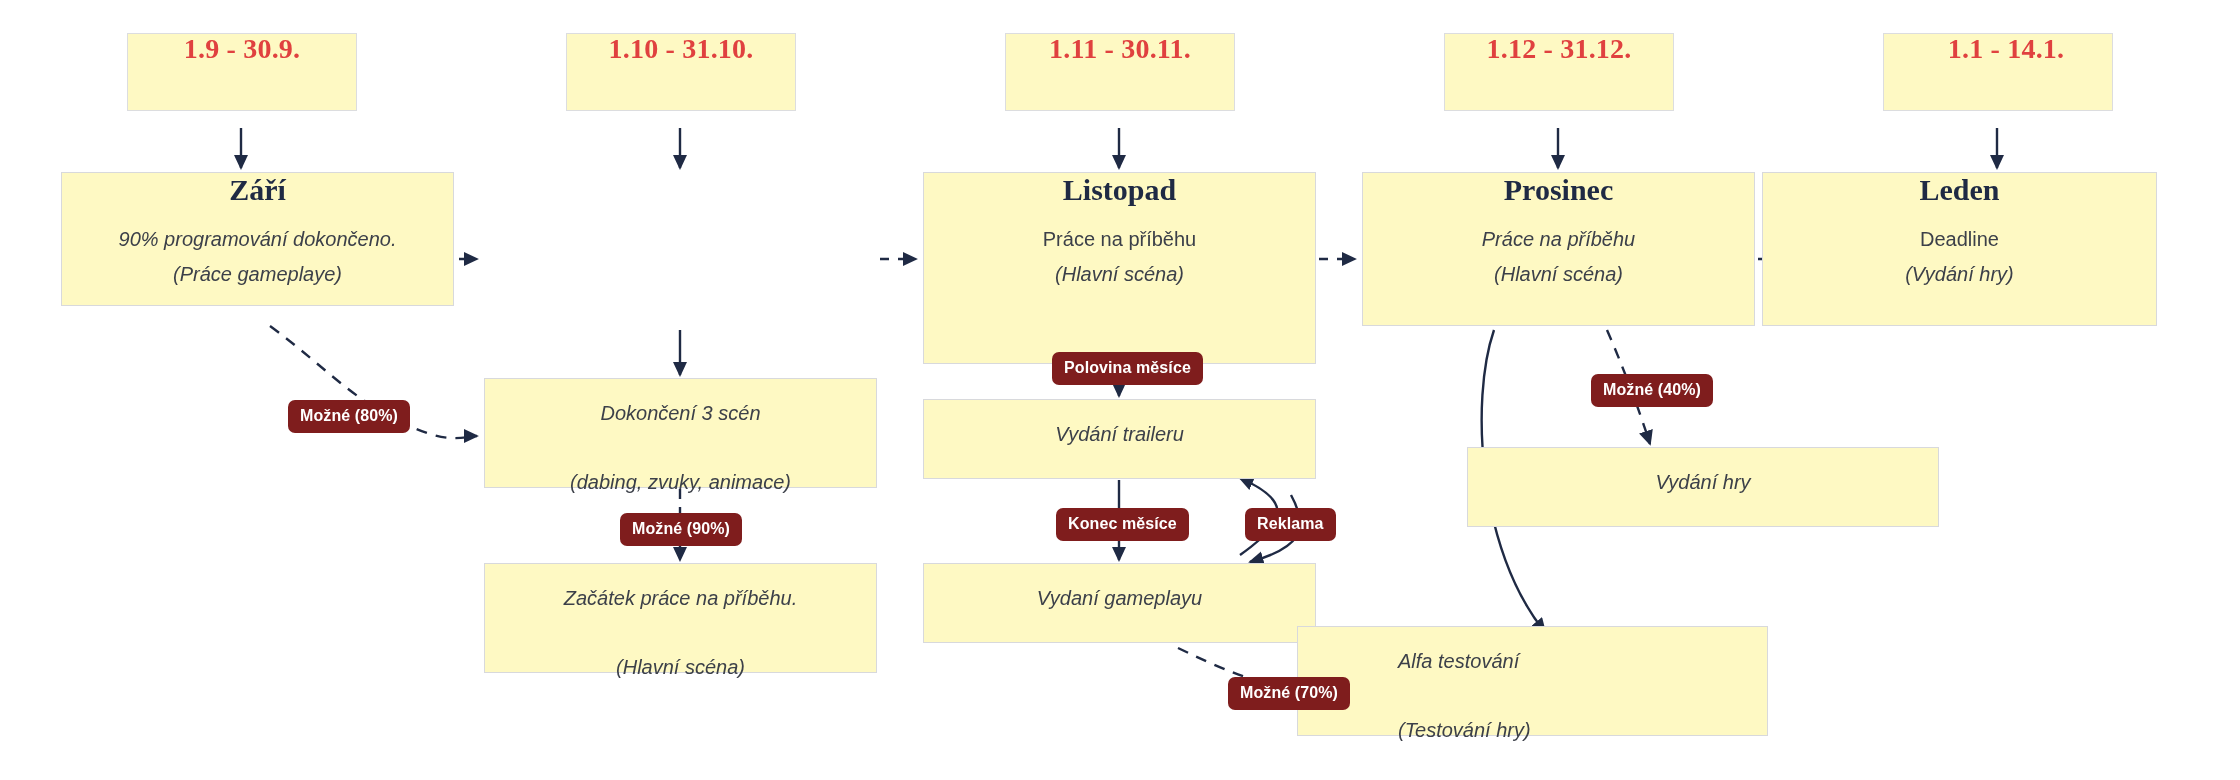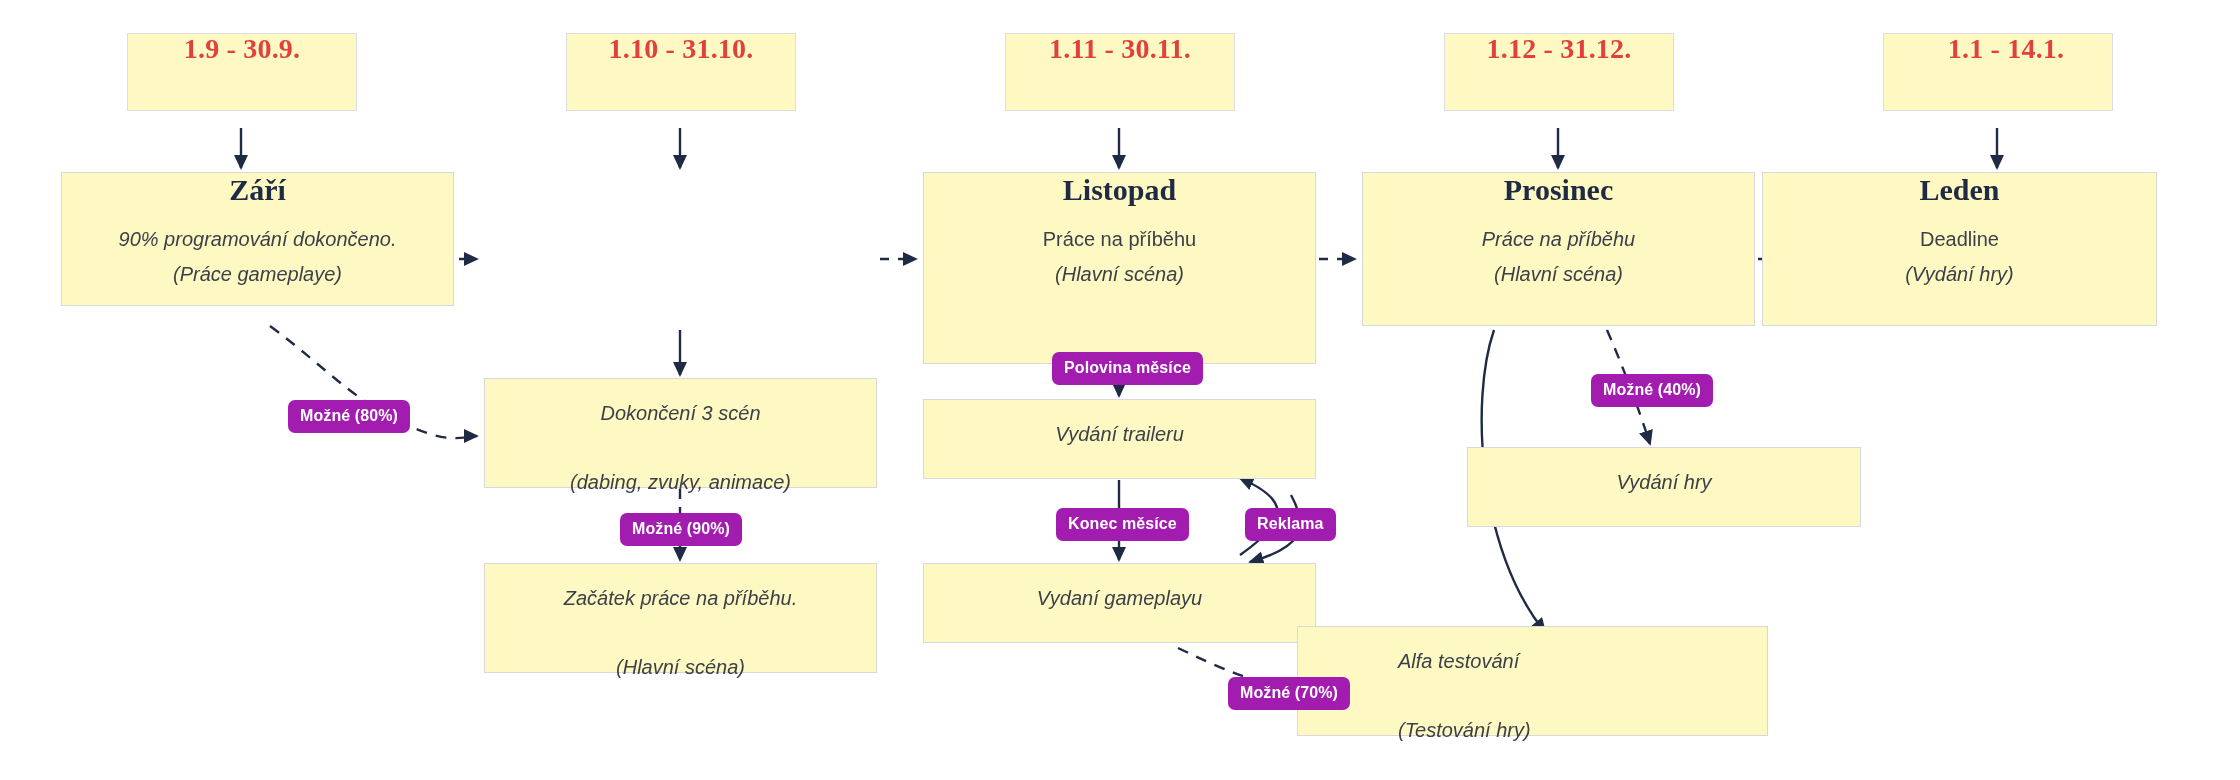--- a/index.html
+++ b/index.html
@@ -58,21 +58,21 @@
     margin: 3px 0;
     white-space: nowrap;
   }
   .line.it { font-style: italic; }
   .line.ro { font-style: normal; }
   .node.plain .line { margin: 20px 0; }
   .node.alfa { align-items: flex-start; padding-left: 100px; text-align: left; }
 
   .badge {
     position: absolute;
-    background: #a21caf;
+    background: #7f1d1d;
     color: #ffffff;
     font-family: "Liberation Sans", sans-serif;
     font-weight: bold;
     font-size: 16px;
     line-height: 1;
     padding: 8px 12px 9px 12px;
     border-radius: 7px;
     white-space: nowrap;
     letter-spacing: 0.1px;
   }
@@ -176,21 +176,21 @@
   </div>
 
   <div class="node plain" style="left:923px; top:399px; width:393px; height:80px;">
     <div class="line it">Vydání traileru</div>
   </div>
 
   <div class="node plain" style="left:923px; top:563px; width:393px; height:80px;">
     <div class="line it">Vydaní gameplayu</div>
   </div>
 
-  <div class="node plain" style="left:1467px; top:447px; width:394px; height:80px;">
+  <div class="node plain" style="left:1467px; top:447px; width:472px; height:80px;">
     <div class="line it">Vydání hry</div>
   </div>
 
   <div class="node plain alfa" style="left:1297px; top:626px; width:471px; height:110px;">
     <div class="line it">Alfa testování</div>
     <div class="line it">(Testování hry)</div>
   </div>
 
   <div class="badge" style="left:288px; top:400px;">Možné (80%)</div>
   <div class="badge" style="left:620px; top:513px;">Možné (90%)</div>

